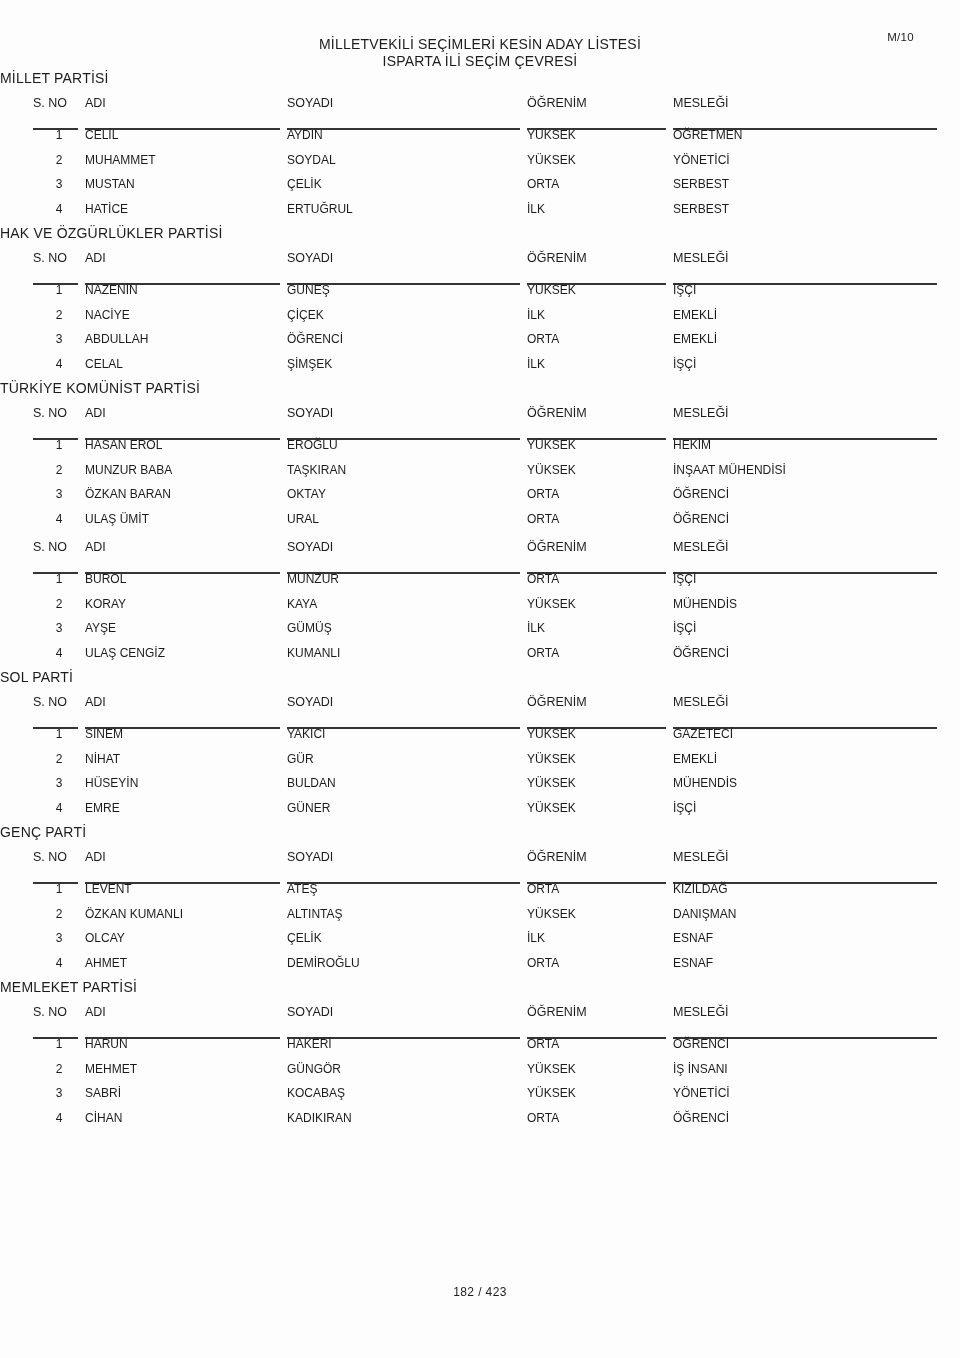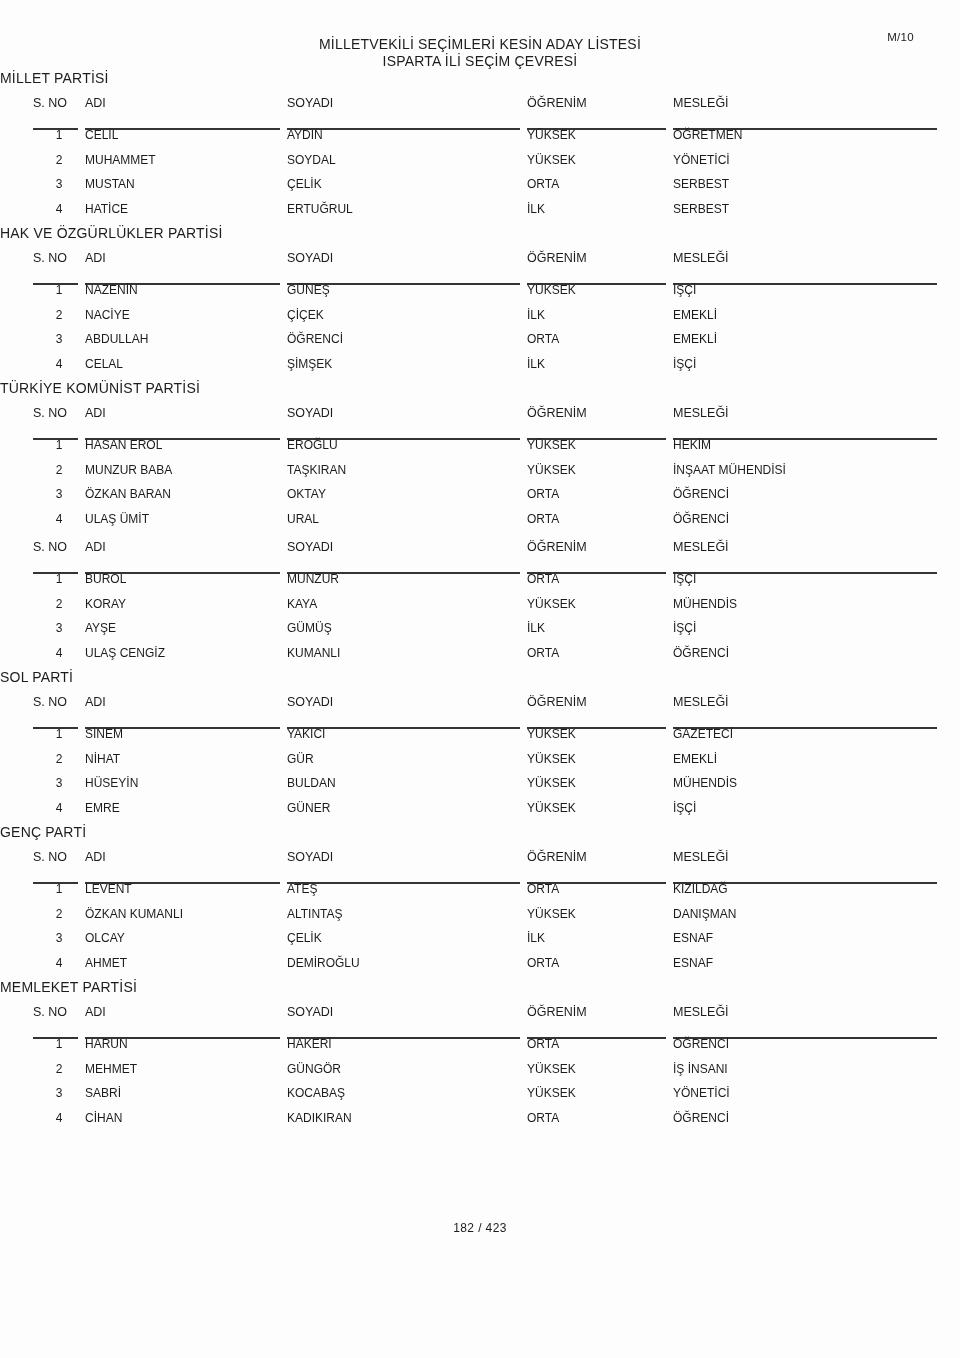--- a/index.html
+++ b/index.html
@@ -59,21 +59,21 @@
     white-space: nowrap;
     font-size: 12.5px;
   }
   .hcell:last-child { margin-right: 0; }
   .trow { height: 24.5px; }
   .cell { white-space: nowrap; }
   .col-no { text-align: center; }
   .hcell.col-no { text-align: left; }
   .footer-page {
     position: absolute;
-    top: 1221px;
+    top: 1285px;
     left: 0;
     width: 100%;
     text-align: center;
     font-size: 12px;
     letter-spacing: 0.4px;
   }
 </style>
 </head>
 <body>
 

